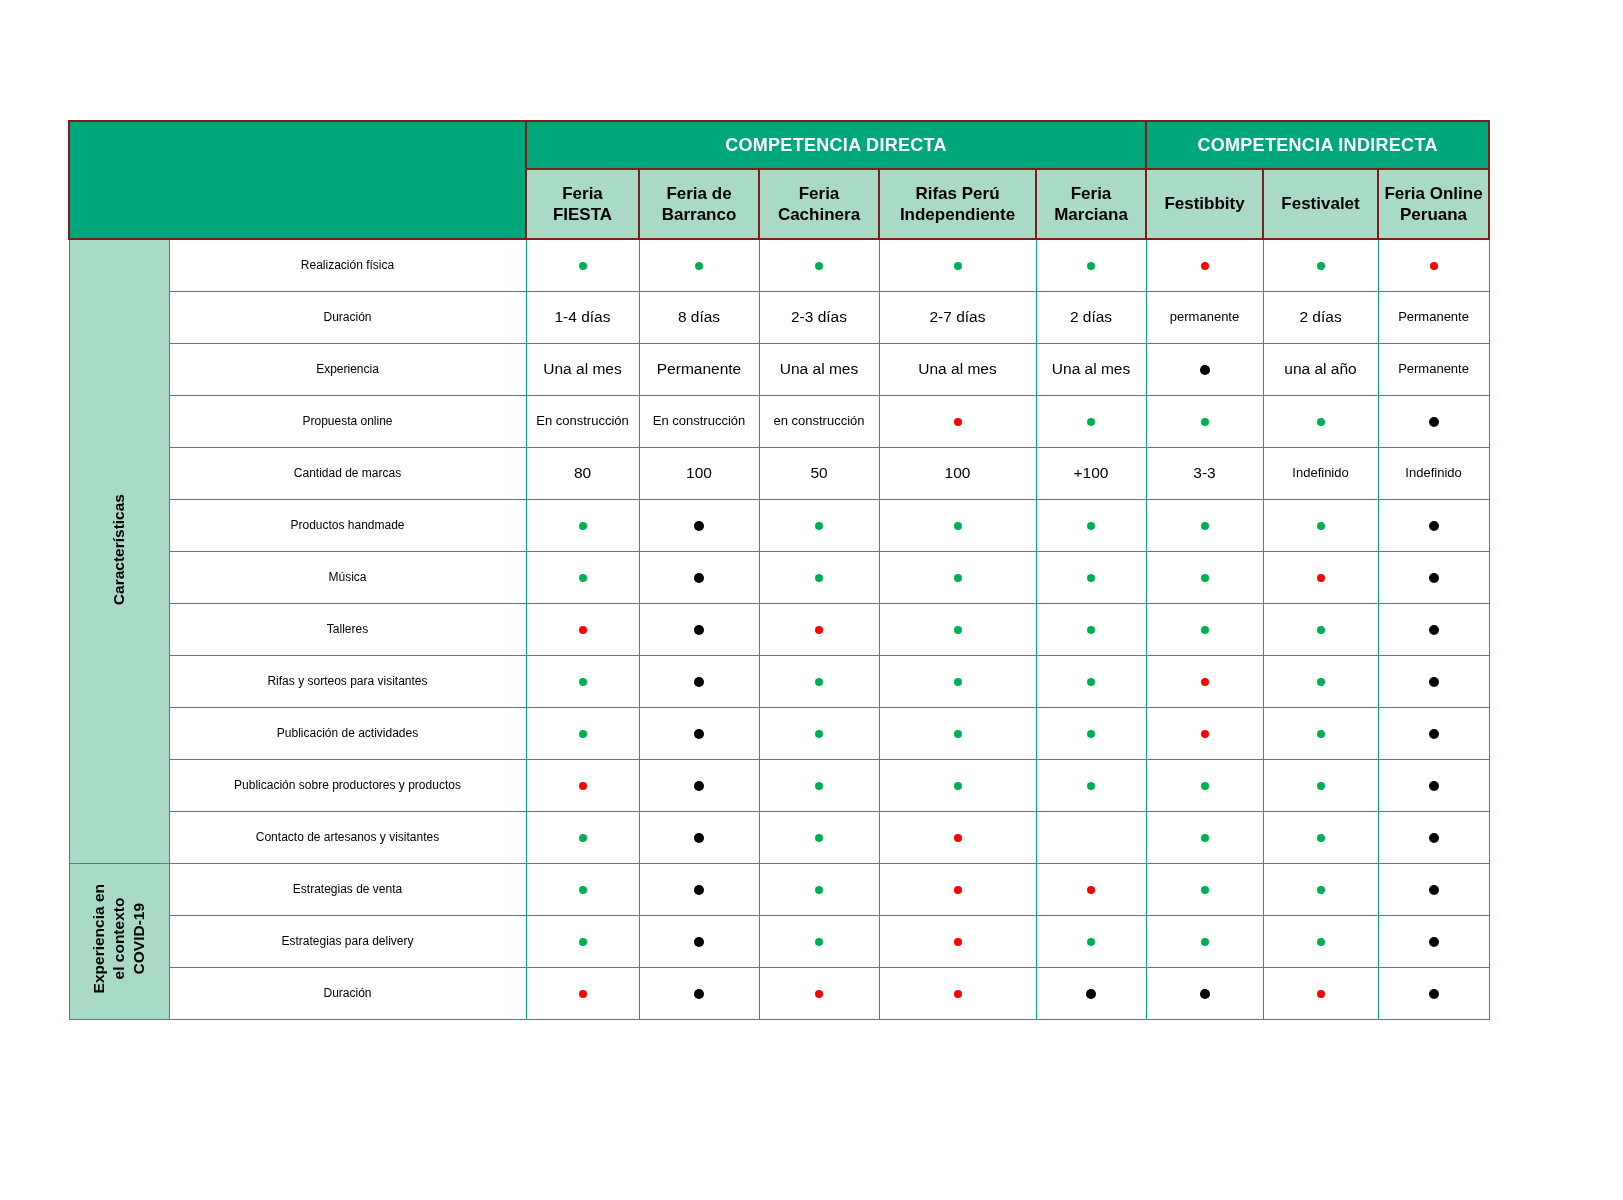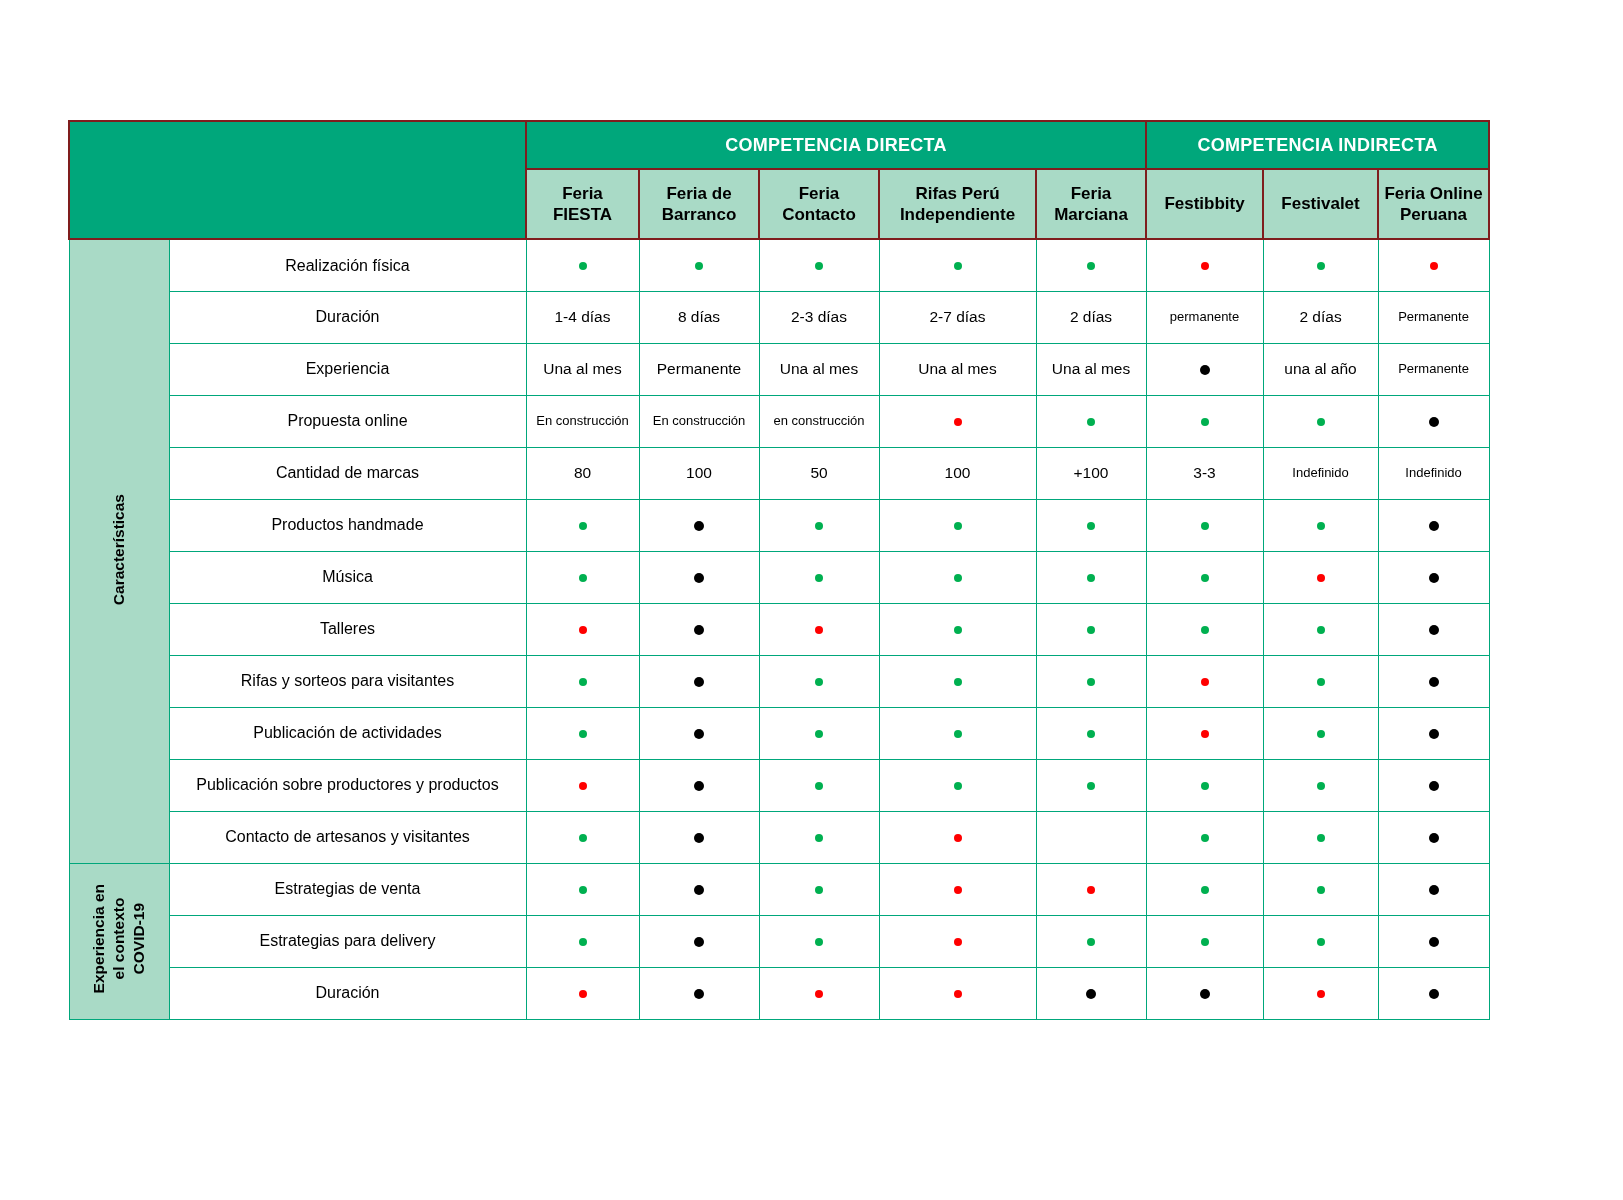--- a/index.html
+++ b/index.html
@@ -62,21 +62,21 @@
     transform:rotate(180deg);
     white-space:pre-line;
     font-weight:bold;
     font-size:15.5px;
     line-height:1.3;
     color:var(--body-text);
   }
   td.rowlabel {
     background:#ffffff;
     text-align:center; vertical-align:middle;
-    font-size:16px;
+    font-size:12px;
     padding:2px 8px;
     line-height:1.2;
   }
   td.cell {
     background:#ffffff;
     text-align:center; vertical-align:middle;
     font-size:15.5px;
     padding:2px 4px;
     line-height:1.2;
   }
@@ -105,21 +105,21 @@
     </colgroup>
     <thead>
       <tr class="group-row">
         <th class="corner" colspan="2" rowspan="2"></th>
         <th class="group" colspan="5">COMPETENCIA DIRECTA</th>
         <th class="group" colspan="3">COMPETENCIA INDIRECTA</th>
       </tr>
       <tr class="colhead-row" id="col-header-row">
           <th class="colhead">Feria FIESTA</th>
           <th class="colhead">Feria de Barranco</th>
-          <th class="colhead">Feria Contacto</th>
+          <th class="colhead">Feria Cachinera</th>
           <th class="colhead">Rifas Perú Independiente</th>
           <th class="colhead">Feria Marciana</th>
           <th class="colhead">Festibbity</th>
           <th class="colhead">Festivalet</th>
           <th class="colhead">Feria Online Peruana</th>
         </tr>
     </thead>
     <tbody id="table-body">
         <tr>
           <th class="vlabel" rowspan="12"><span class="vtext">Características</span></th>

